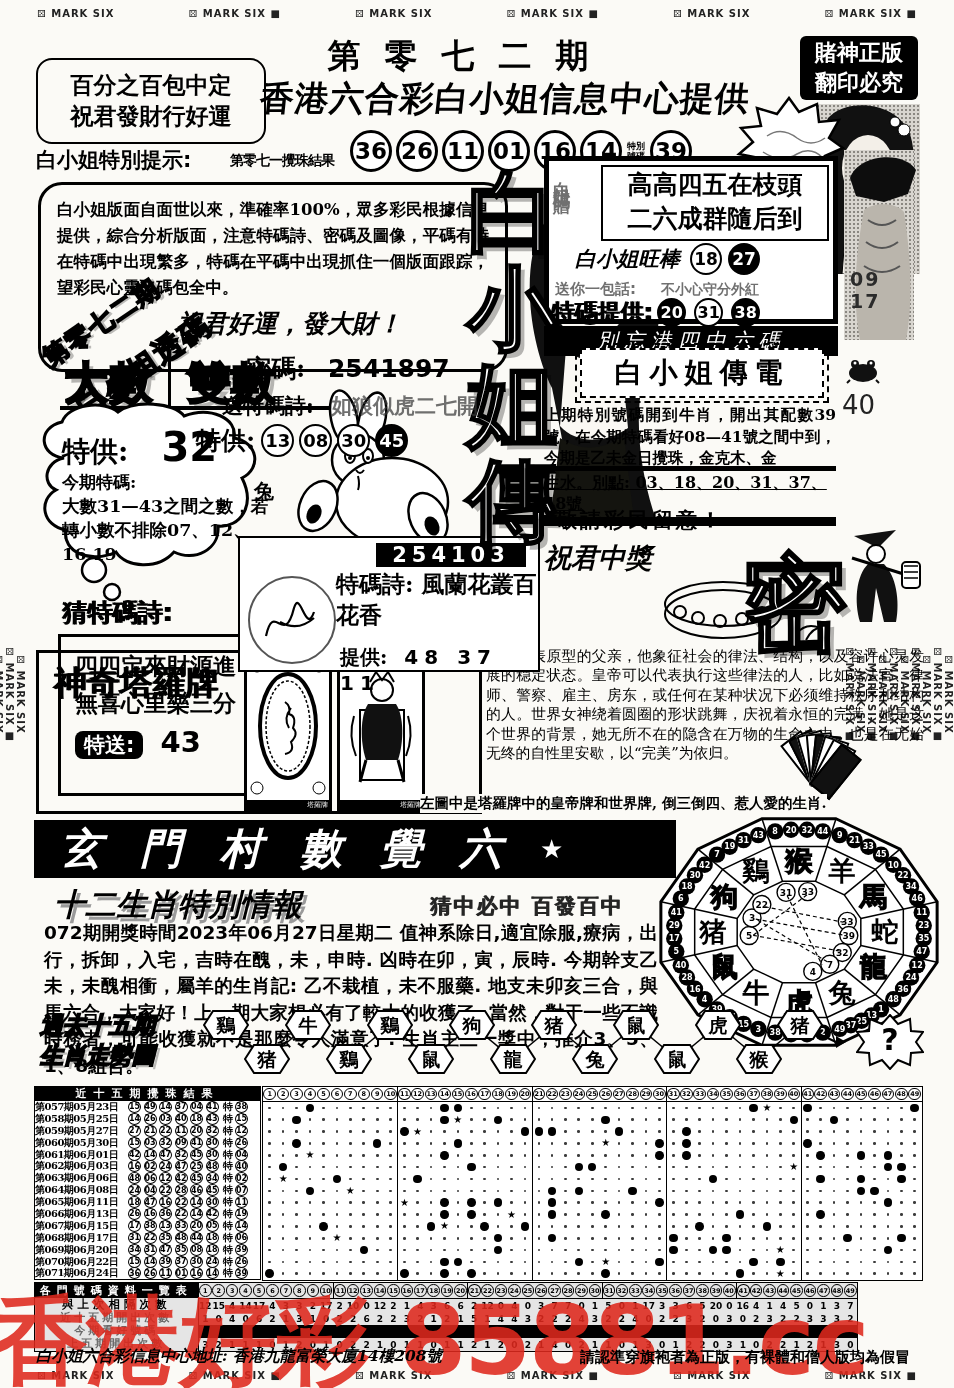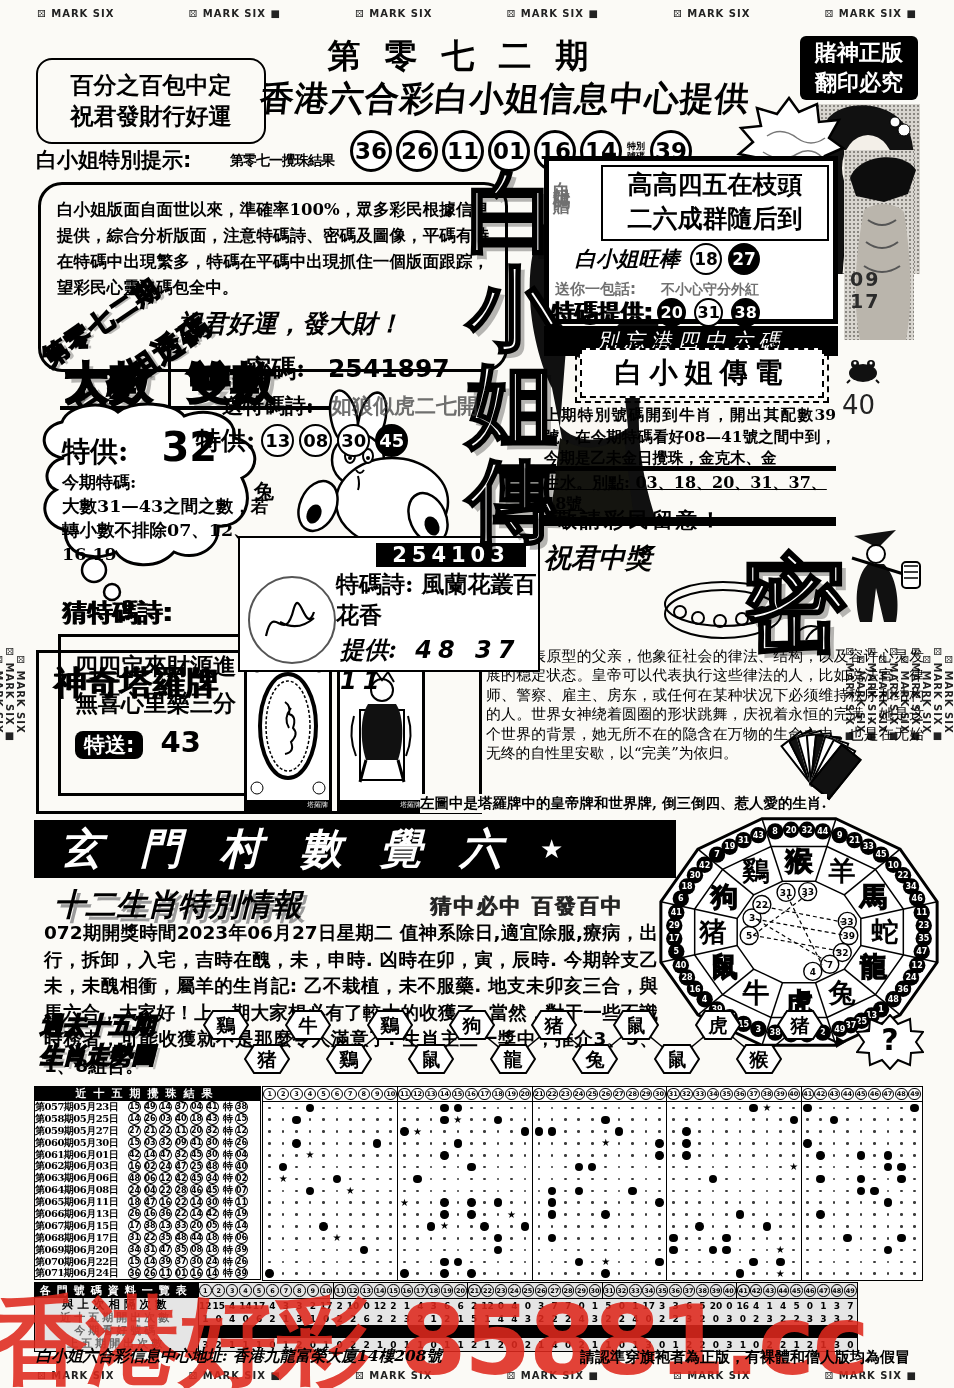--- a/index.html
+++ b/index.html
@@ -230,21 +230,21 @@
       <span class="bb" style="font-size:29px;margin-left:12px;">43</span>
     </div>
   </div>
 
   <div class="abs" style="left:238px;top:536px;width:302px;height:136px;border:2.5px solid #000;box-sizing:border-box;background:#fff;z-index:5;">
     <div class="blackbar bb center" style="width:150px;margin:5px 12px 2px auto;font-size:21px;letter-spacing:5px;">254103</div>
     <div class="bb serif" style="font-size:23px;margin-left:96px;">
       <span>特碼詩:</span>
       <span>風蘭花叢百花香</span>
     </div>
-    <div class="bb serif" style="font-size:24px;margin-left:100px;margin-top:3px;font-style:italic;">
+    <div class="bb serif" style="font-size:20px;margin-left:100px;margin-top:13px;">
       <span>提供:</span>
       <span style="margin-left:10px;letter-spacing:6px;font-family:'DejaVu Sans',sans-serif;">48 37 11</span>
     </div>
     <div class="abs" style="left:8px;top:38px;width:84px;height:84px;border:2px solid #555;border-radius:50%;">
       <svg width="84" height="84">
         <path d="M16,58 C24,22 34,70 44,30 C50,10 56,58 64,34 M30,44 q18,10 34,-4" stroke="#000" stroke-width="2.2" fill="none"></path>
       </svg>
     </div>
   </div>
 

